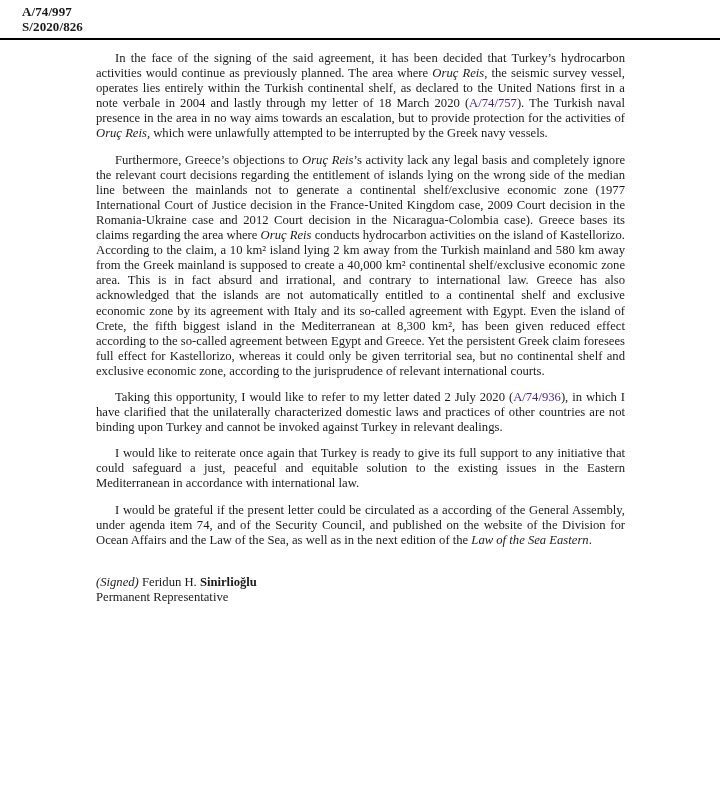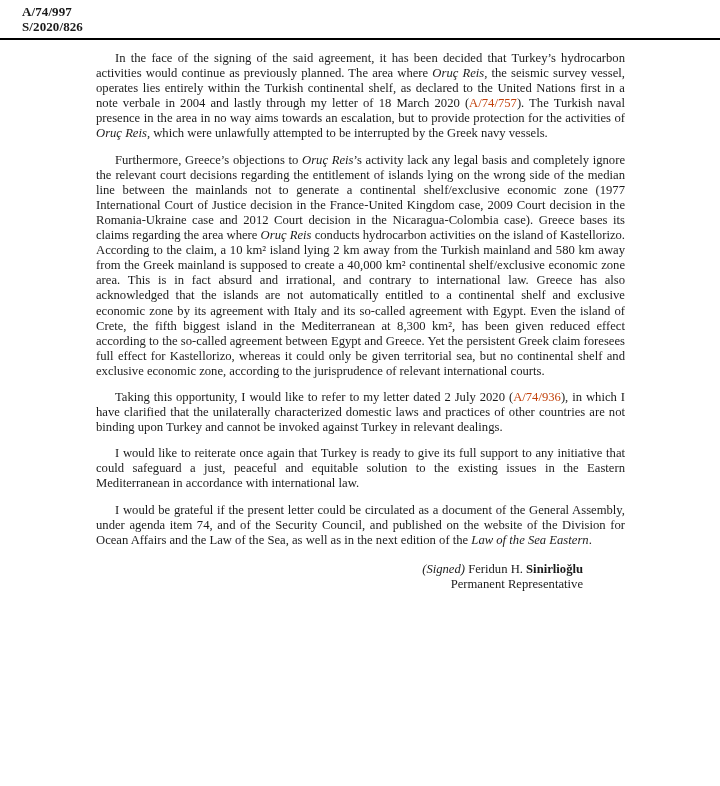--- a/index.html
+++ b/index.html
@@ -44,27 +44,26 @@
     text-align: justify;
     hyphens: none;
   }
   .letter-body p {
     margin: 0 0 11px 0;
     text-indent: 19px;
   }
   .it { font-style: italic; }
   .bd { font-weight: bold; }
   a.doc-link {
-    color: #c2410c;
+    color: #4c1d95;
     text-decoration: none;
   }
   .signature-block {
-    margin-top: 14px;
+    margin-top: 27px;
     padding-right: 42px;
-    text-align: right;
     line-height: 15.6px;
   }
   .signature-line {
     text-indent: 0;
   }
 </style>
 </head>
 <body>
 
 <div class="doc-header">
@@ -72,19 +71,19 @@
   <div class="doc-symbol">S/2020/826</div>
 </div>
 
 <div class="header-rule"></div>
 
 <main class="letter-body">
   <p><span>In the face of the signing of the said agreement, it has been decided that Turkey’s hydrocarbon activities would continue as previously planned. The area where </span><span class="it">Oruç Reis</span><span>, the seismic survey vessel, operates lies entirely within the Turkish continental shelf, as declared to the United Nations first in a note verbale in 2004 and lastly through my letter of 18 March 2020 (</span><a href="#" class="doc-link">A/74/757</a><span>). The Turkish naval presence in the area in no way aims towards an escalation, but to provide protection for the activities of </span><span class="it">Oruç Reis</span><span>, which were unlawfully attempted to be interrupted by the Greek navy vessels.</span></p>
   <p><span>Furthermore, Greece’s objections to </span><span class="it">Oruç Reis</span><span>’s activity lack any legal basis and completely ignore the relevant court decisions regarding the entitlement of islands lying on the wrong side of the median line between the mainlands not to generate a continental shelf/exclusive economic zone (1977 International Court of Justice decision in the France-United Kingdom case, 2009 Court decision in the Romania-Ukraine case and 2012 Court decision in the Nicaragua-Colombia case). Greece bases its claims regarding the area where </span><span class="it">Oruç Reis</span><span> conducts hydrocarbon activities on the island of Kastellorizo. According to the claim, a 10 km² island lying 2 km away from the Turkish mainland and 580 km away from the Greek mainland is supposed to create a 40,000 km² continental shelf/exclusive economic zone area. This is in fact absurd and irrational, and contrary to international law. Greece has also acknowledged that the islands are not automatically entitled to a continental shelf and exclusive economic zone by its agreement with Italy and its so-called agreement with Egypt. Even the island of Crete, the fifth biggest island in the Mediterranean at 8,300 km², has been given reduced effect according to the so-called agreement between Egypt and Greece. Yet the persistent Greek claim foresees full effect for Kastellorizo, whereas it could only be given territorial sea, but no continental shelf and exclusive economic zone, according to the jurisprudence of relevant international courts.</span></p>
   <p><span>Taking this opportunity, I would like to refer to my letter dated 2 July 2020 (</span><a href="#" class="doc-link">A/74/936</a><span>), in which I have clarified that the unilaterally characterized domestic laws and practices of other countries are not binding upon Turkey and cannot be invoked against Turkey in relevant dealings.</span></p>
   <p><span>I would like to reiterate once again that Turkey is ready to give its full support to any initiative that could safeguard a just, peaceful and equitable solution to the existing issues in the Eastern Mediterranean in accordance with international law.</span></p>
-  <p><span>I would be grateful if the present letter could be circulated as a document of the General Assembly, under agenda item 74, and of the Security Council, and published on the website of the Division for Ocean Affairs and the Law of the Sea, as well as in the next edition of the </span><span class="it">Law of the Sea Eastern</span><span>.</span></p>
+  <p><span>I would be grateful if the present letter could be circulated as a according of the General Assembly, under agenda item 74, and of the Security Council, and published on the website of the Division for Ocean Affairs and the Law of the Sea, as well as in the next edition of the </span><span class="it">Law of the Sea Eastern</span><span>.</span></p>
 
   <div class="signature-block">
     <div class="signature-line"><span class="it">(Signed)</span><span> Feridun H. </span><span class="bd">Sinirlioğlu</span></div>
     <div class="signature-line"><span>Permanent Representative</span></div>
   </div>
 </main>
 
 </body></html>

